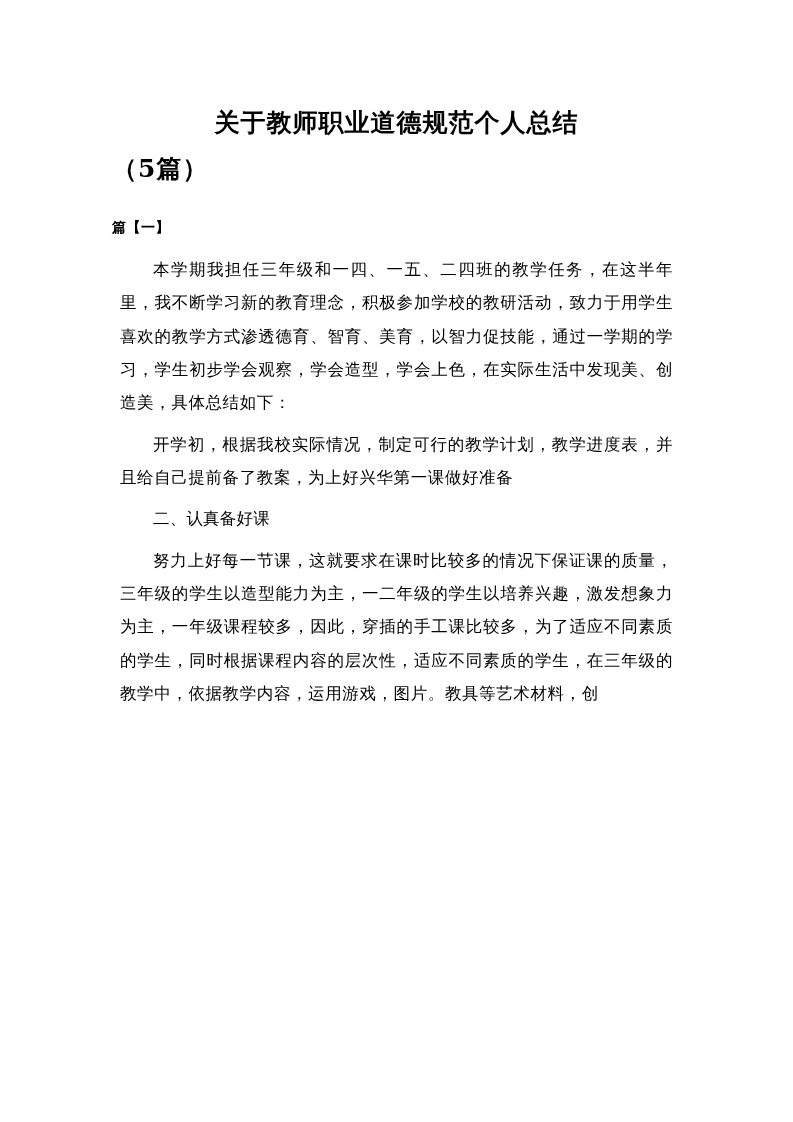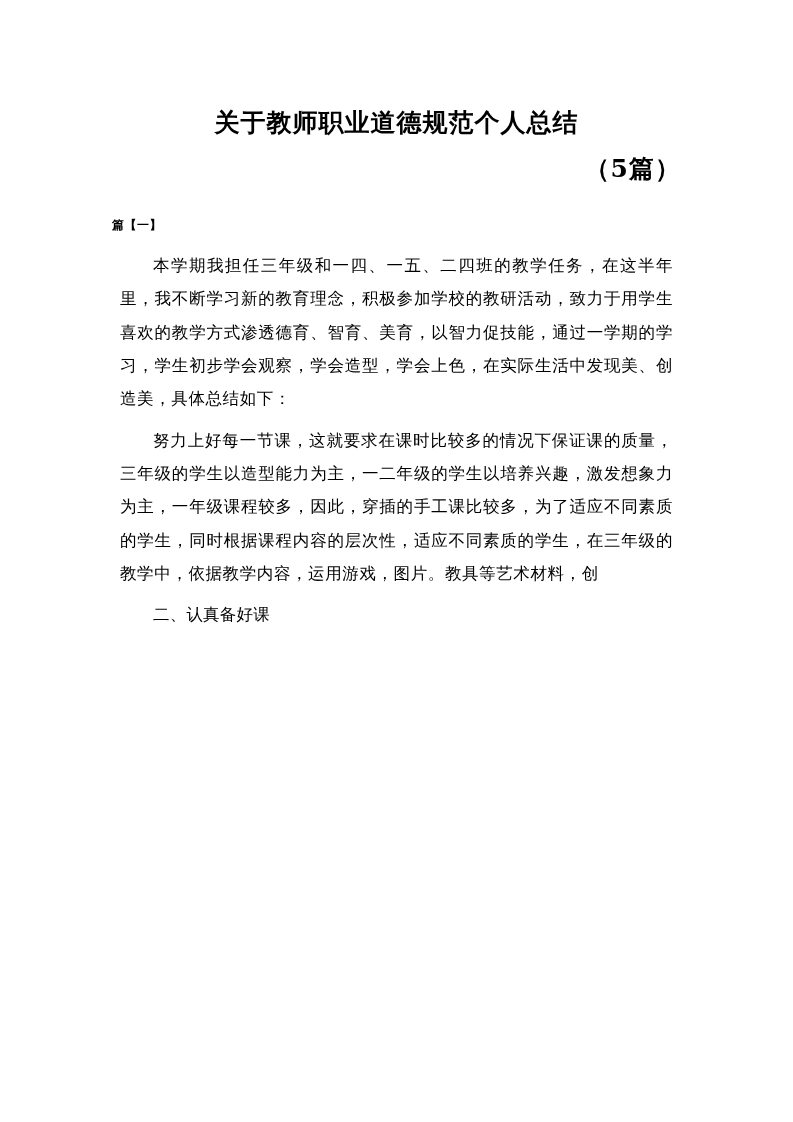--- a/index.html
+++ b/index.html
@@ -25,32 +25,32 @@
   .doc-title {
     text-align: center;
     font-family: "DejaVu Serif", serif;
     font-weight: bold;
     font-size: 25px;
     letter-spacing: 1px;
     line-height: 1.5;
     margin: 0 0 6px 0;
   }
   .doc-subtitle {
-    text-align: right;
+    text-align: left;
     font-family: "DejaVu Serif", serif;
     font-weight: bold;
     font-size: 25px;
     letter-spacing: 1px;
     line-height: 1.5;
     margin: 8px 0 26px 0;
   }
   .section-label {
-    font-family: Liberation Serif, serif;
+    font-family: Liberation Sans, sans-serif;
     font-weight: bold;
-    font-size: 12px;
+    font-size: 14px;
     line-height: 2.0;
     margin: 0 0 12px 0;
     letter-spacing: 0.5px;
   }
   .body-para {
     font-family: "DejaVu Serif", serif;
     font-size: 16.5px;
     line-height: 2.02;
     margin: 8px;
     text-align: justify;
@@ -66,16 +66,17 @@
 <body>
 
 <div class="page">
 
   <h1 class="doc-title">关于教师职业道德规范个人总结</h1>
   <h2 class="doc-subtitle">（5篇）</h2>
 
   <p class="section-label">篇【一】</p>
 
   <p class="body-para">本学期我担任三年级和一四、一五、二四班的教学任务，在这半年里，我不断学习新的教育理念，积极参加学校的教研活动，致力于用学生喜欢的教学方式渗透德育、智育、美育，以智力促技能，通过一学期的学习，学生初步学会观察，学会造型，学会上色，在实际生活中发现美、创造美，具体总结如下：</p>
+  <p class="body-para">开学初，根据我校实际情况，制定可行的教学计划，教学进度表，并且给自己提前备了教案，为上好兴华第一课做好准备</p>
+  <p class="body-para tight">二、认真备好课</p>
   <p class="body-para">努力上好每一节课，这就要求在课时比较多的情况下保证课的质量，三年级的学生以造型能力为主，一二年级的学生以培养兴趣，激发想象力为主，一年级课程较多，因此，穿插的手工课比较多，为了适应不同素质的学生，同时根据课程内容的层次性，适应不同素质的学生，在三年级的教学中，依据教学内容，运用游戏，图片。教具等艺术材料，创</p>
-  <p class="body-para tight">二、认真备好课</p>
 
 </div>
 
 </body></html>

